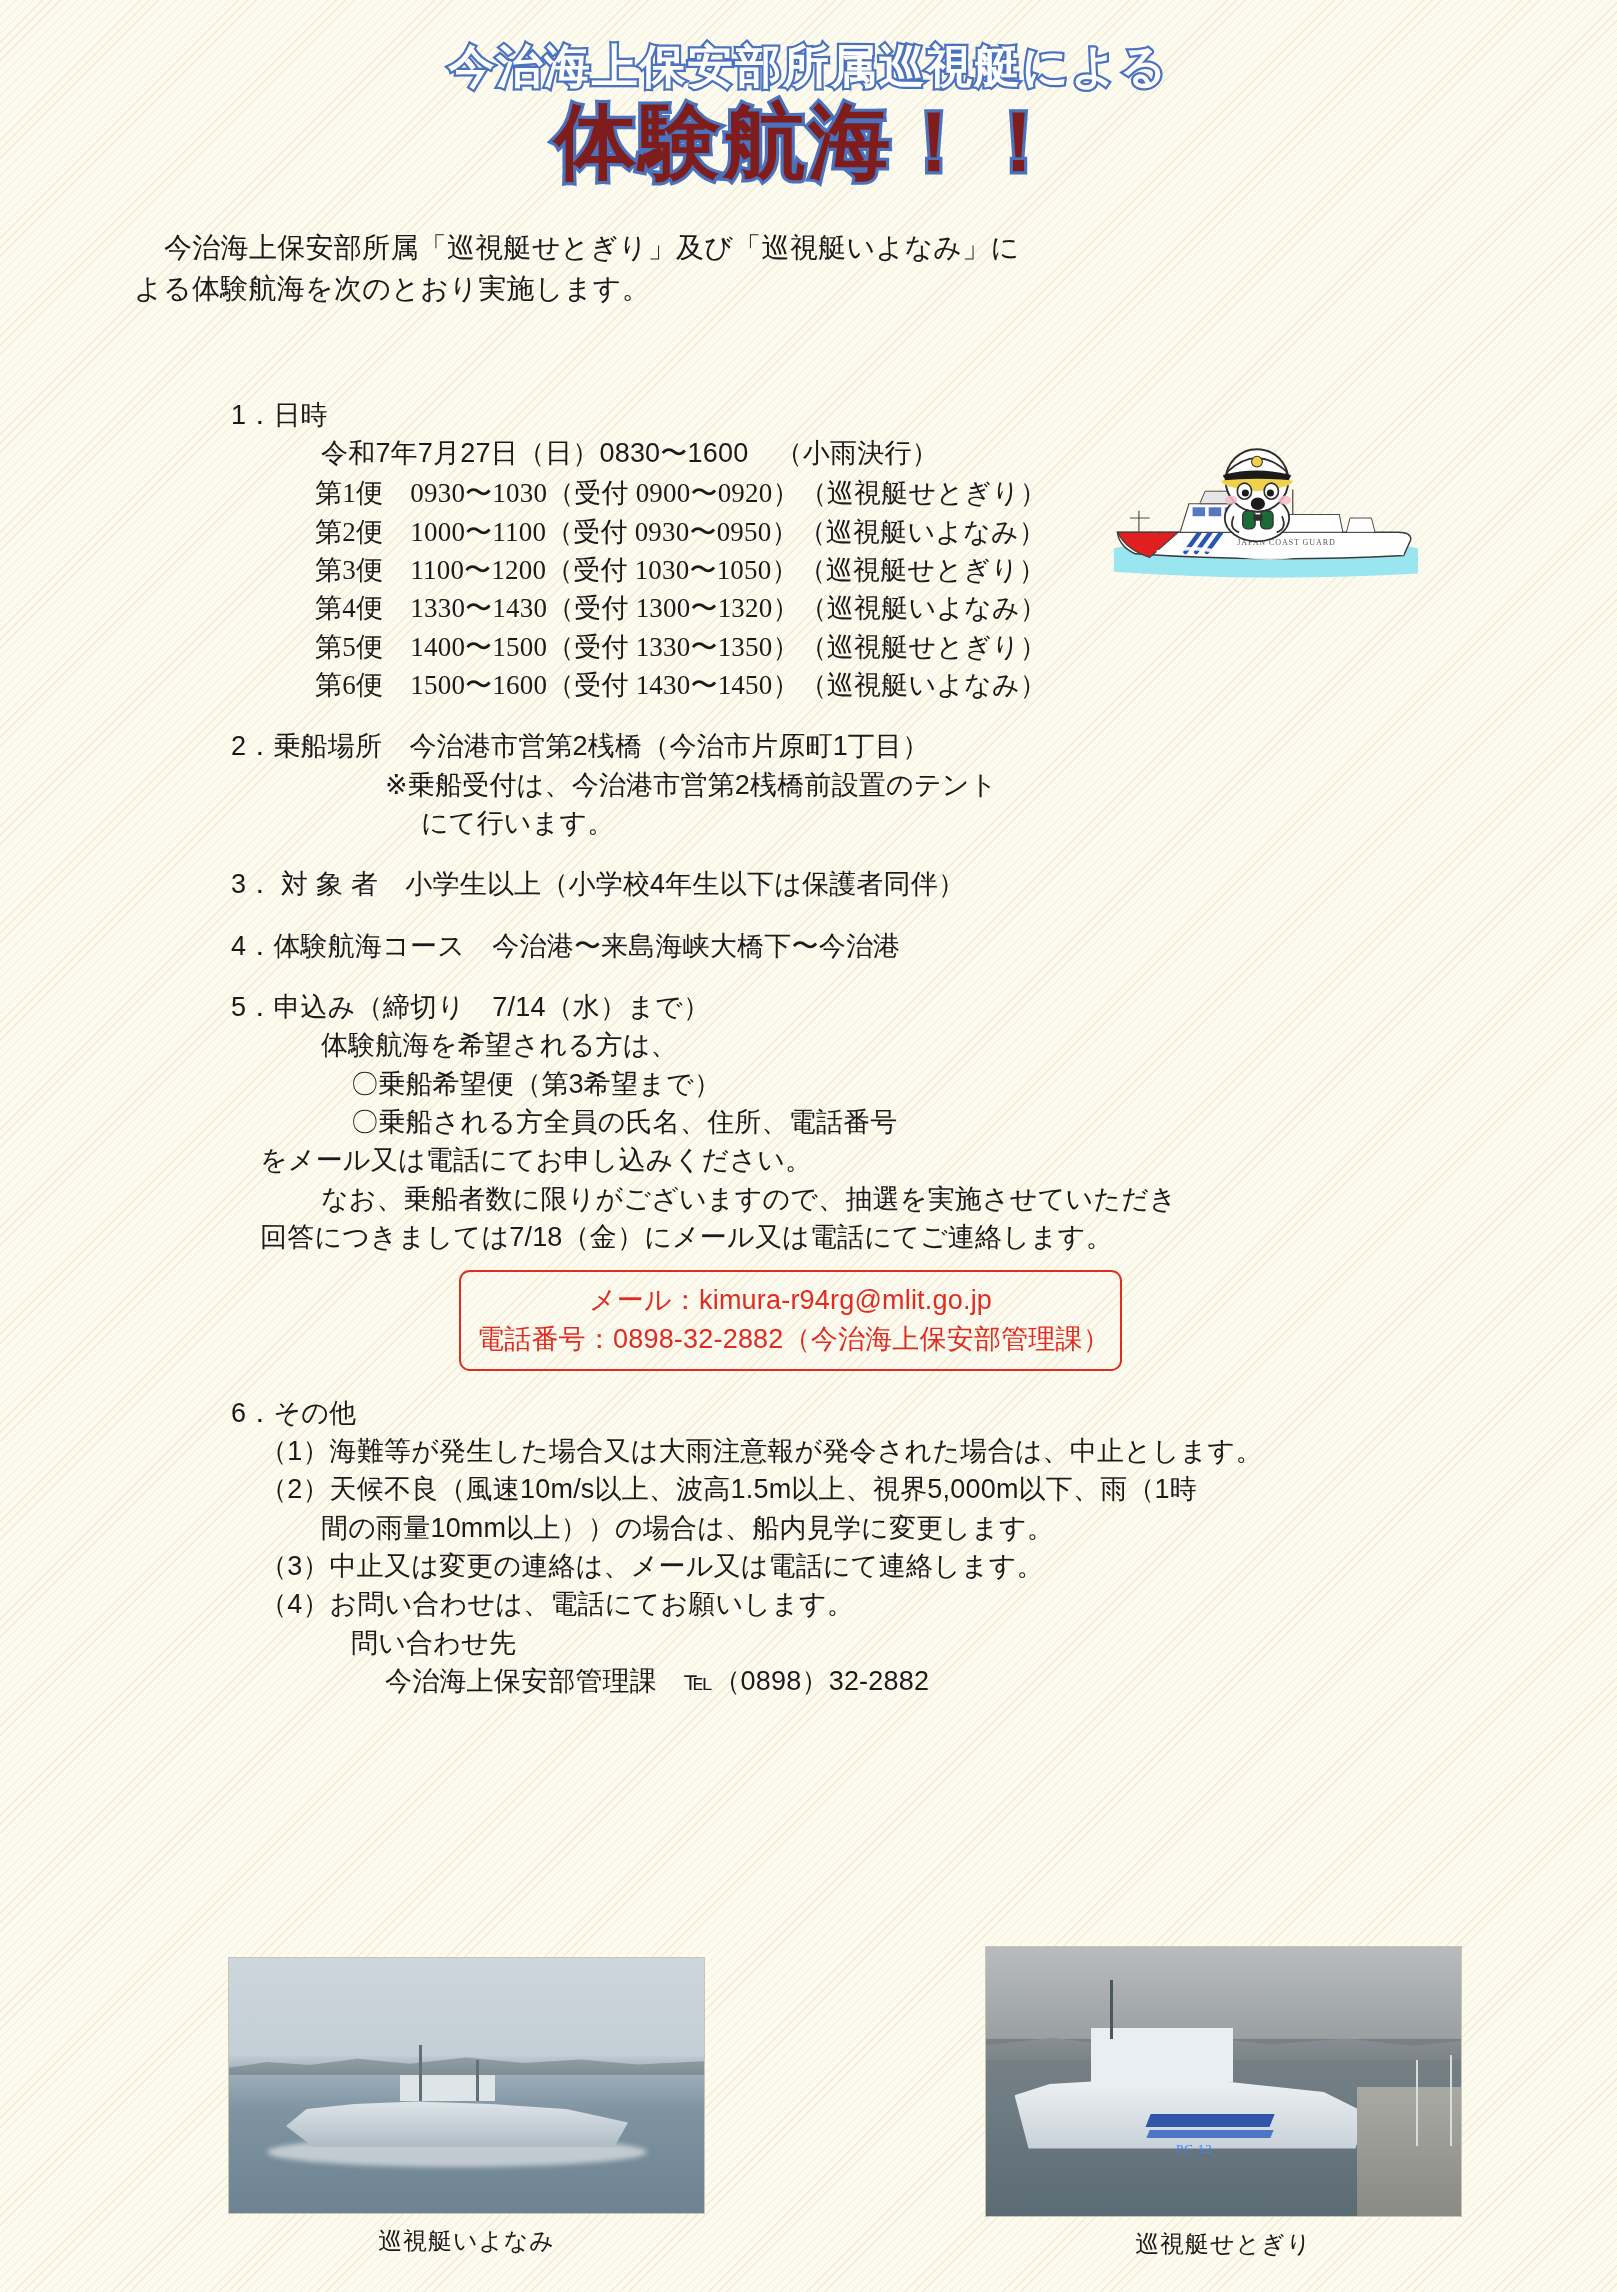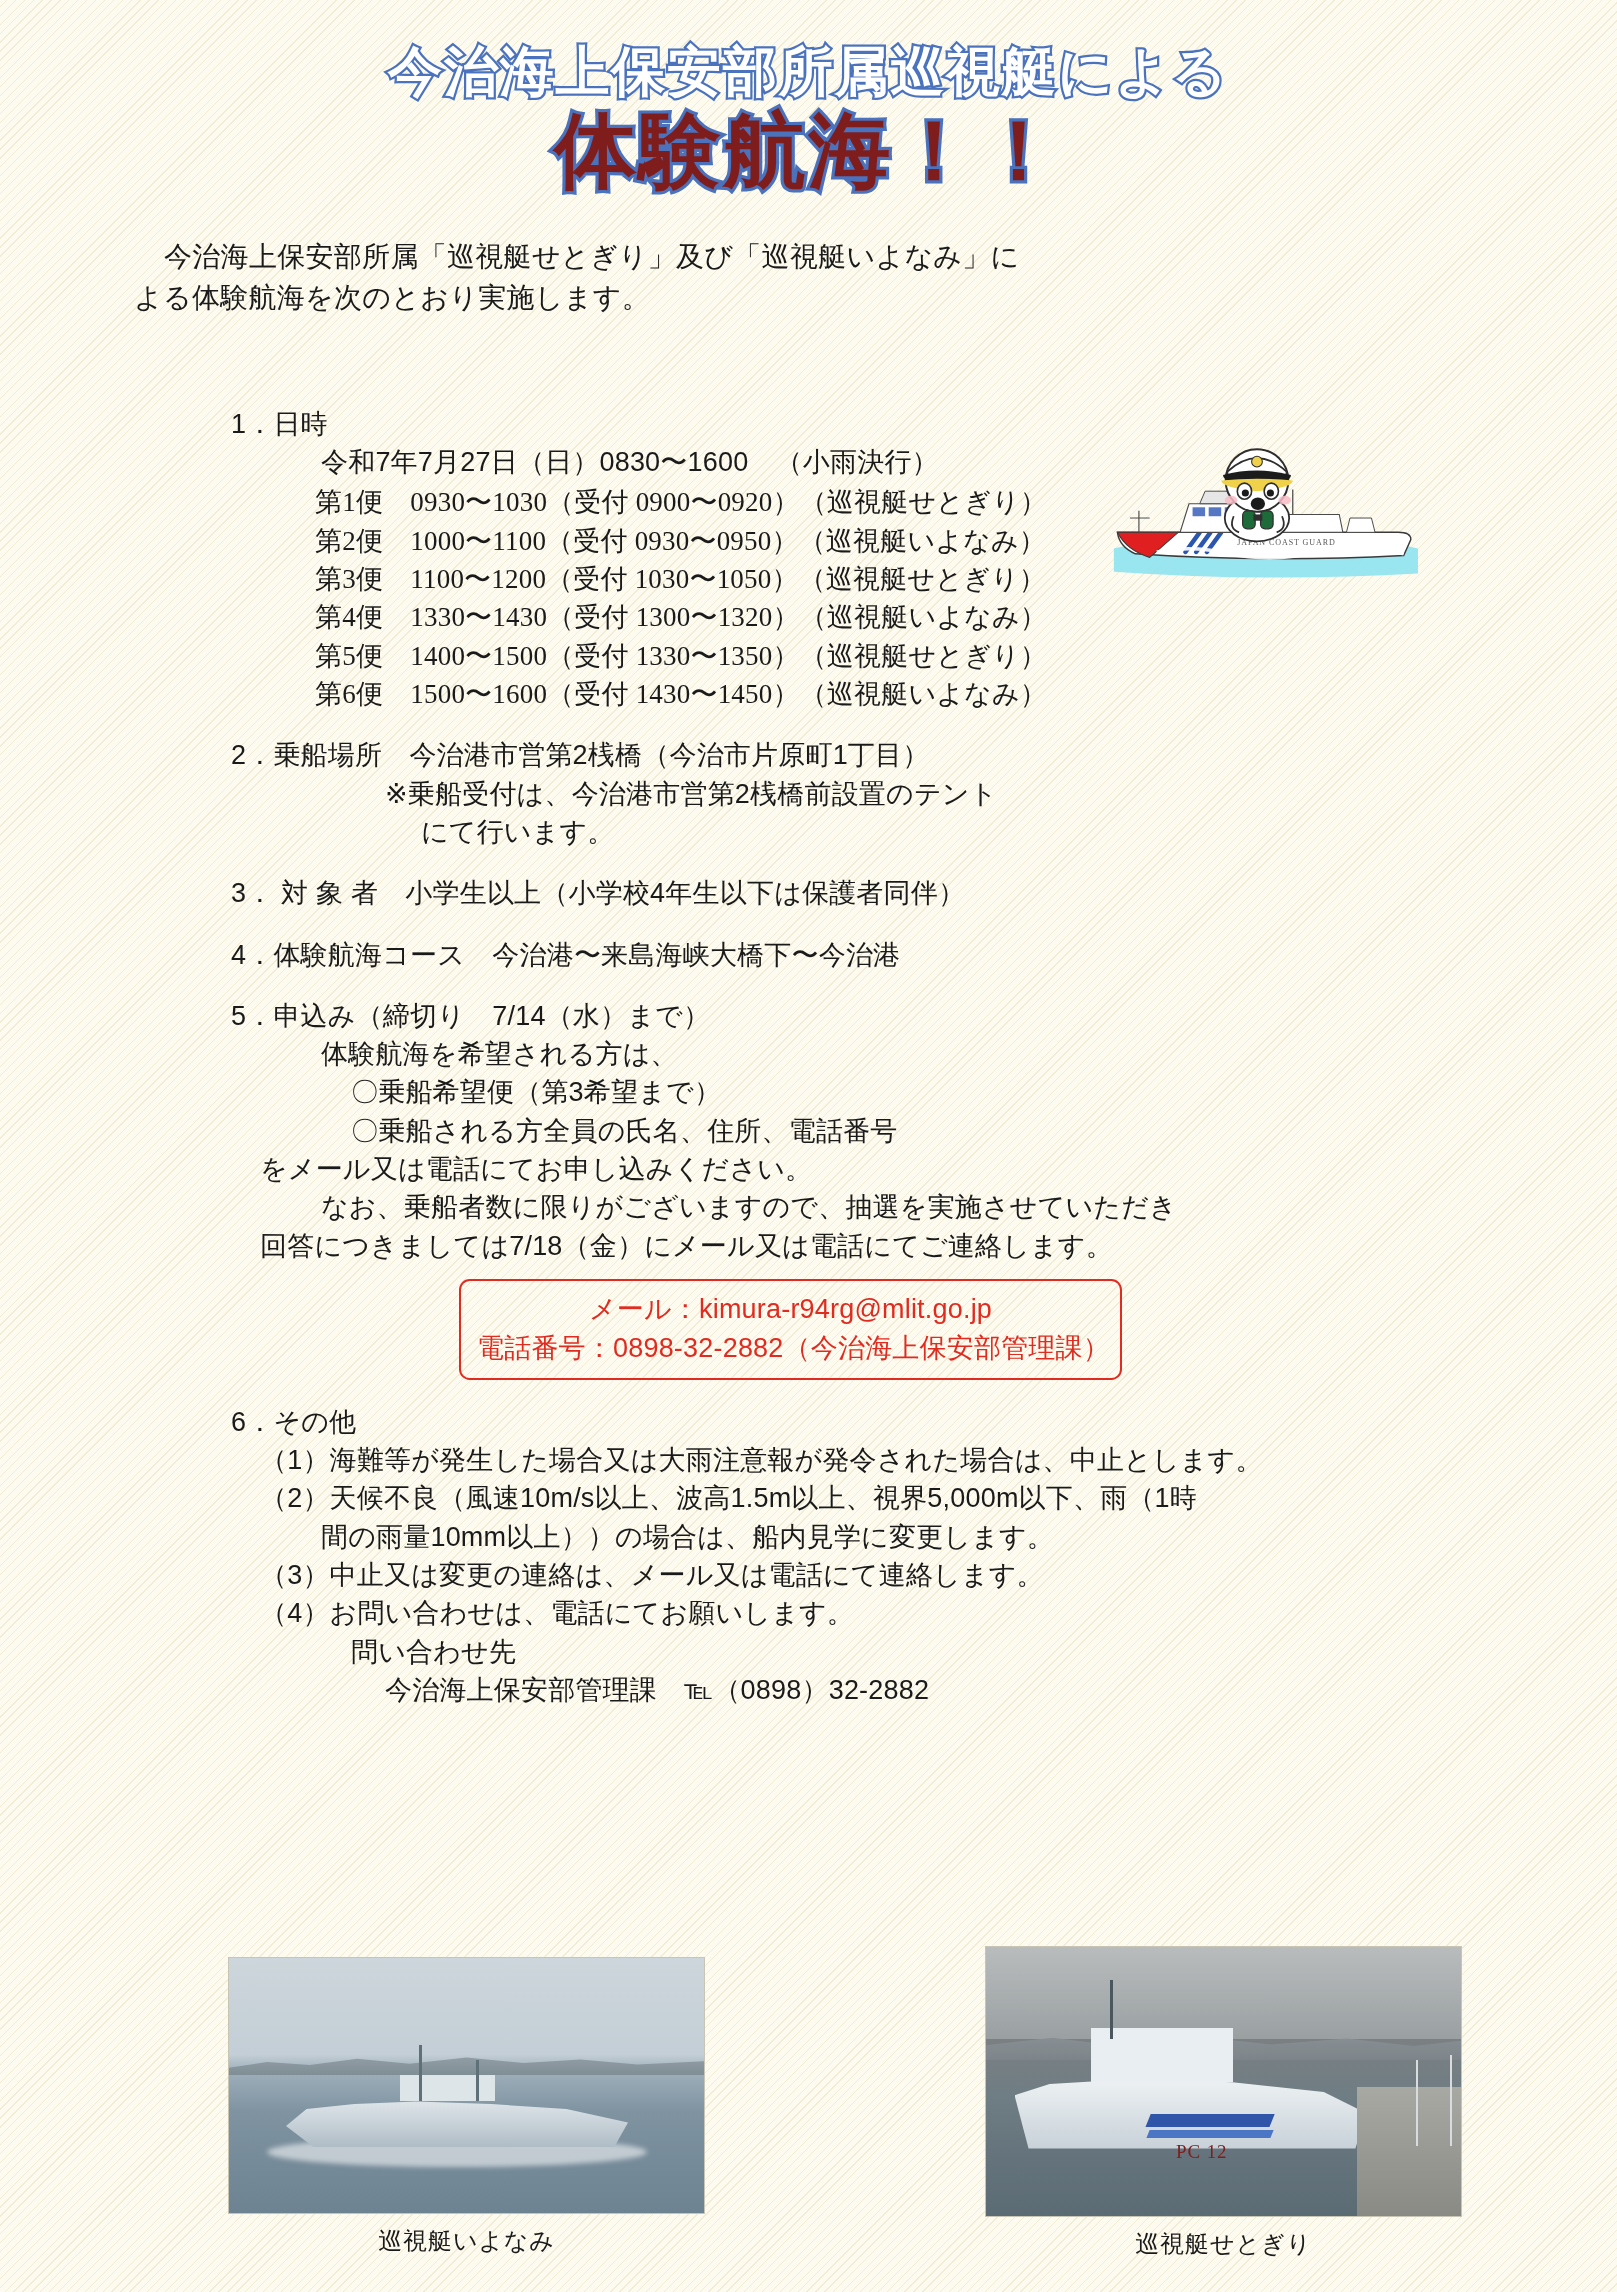--- a/index.html
+++ b/index.html
@@ -23,21 +23,21 @@
         rgba(0,0,0,0) 6.3px
       ),
       linear-gradient(#fdfbef,#fdfbef);
     z-index:0;
   }
   #page{position:absolute;inset:0;z-index:2;}
 
   
   .title-block{padding-top:41px;text-align:center;}
   .title-l1{
-    font-size:54px;
+    font-size:46px;
     font-weight:700;
     letter-spacing:1.8px;
     color:#ffffff;
     -webkit-text-stroke:4.5px #4a72bd;
     paint-order:stroke fill;
     text-shadow:0 0 0 #4a72bd;
     line-height:1.12;
   }
   .title-l2{
     font-size:82px;
@@ -143,21 +143,21 @@
   .stripeB{position:absolute;left:34%;top:62%;width:26%;height:5%;
     background:#2f56a8;transform:skewX(-22deg);}
   .stripeB2{position:absolute;left:34%;top:68%;width:26%;height:3%;
     background:#4b76c6;transform:skewX(-22deg);}
   .supB{position:absolute;left:22%;top:30%;width:30%;height:20%;background:#e8eef2;}
   .mastB{position:absolute;left:26%;top:12%;width:3.6px;height:22%;background:#4a575e;}
   .pierB{position:absolute;right:0;top:52%;width:22%;height:48%;
     background:linear-gradient(#a9a9a4,#8a8a85);}
   .railB{position:absolute;right:2%;top:40%;width:1.8px;height:34%;background:#d9dcde;}
   .railB2{position:absolute;right:9%;top:42%;width:1.8px;height:32%;background:#d9dcde;}
-  .pcB{position:absolute;left:40%;top:72%;font-size:19px;color:#7f1d1d;
+  .pcB{position:absolute;left:40%;top:72%;font-size:13px;color:#3b82f6;
     font-family:"Liberation Serif",serif;letter-spacing:0.9px;}
 </style>
 </head>
 <body>
 
 <div id="paper"></div>
 
 <div id="page">
 
   <div class="title-block">

